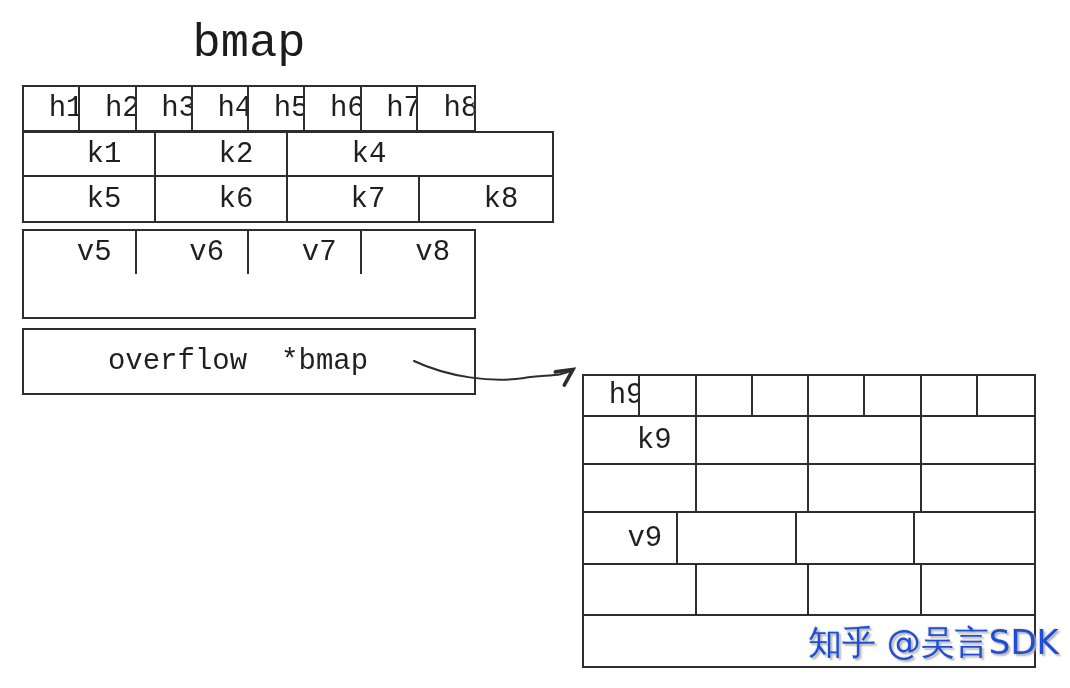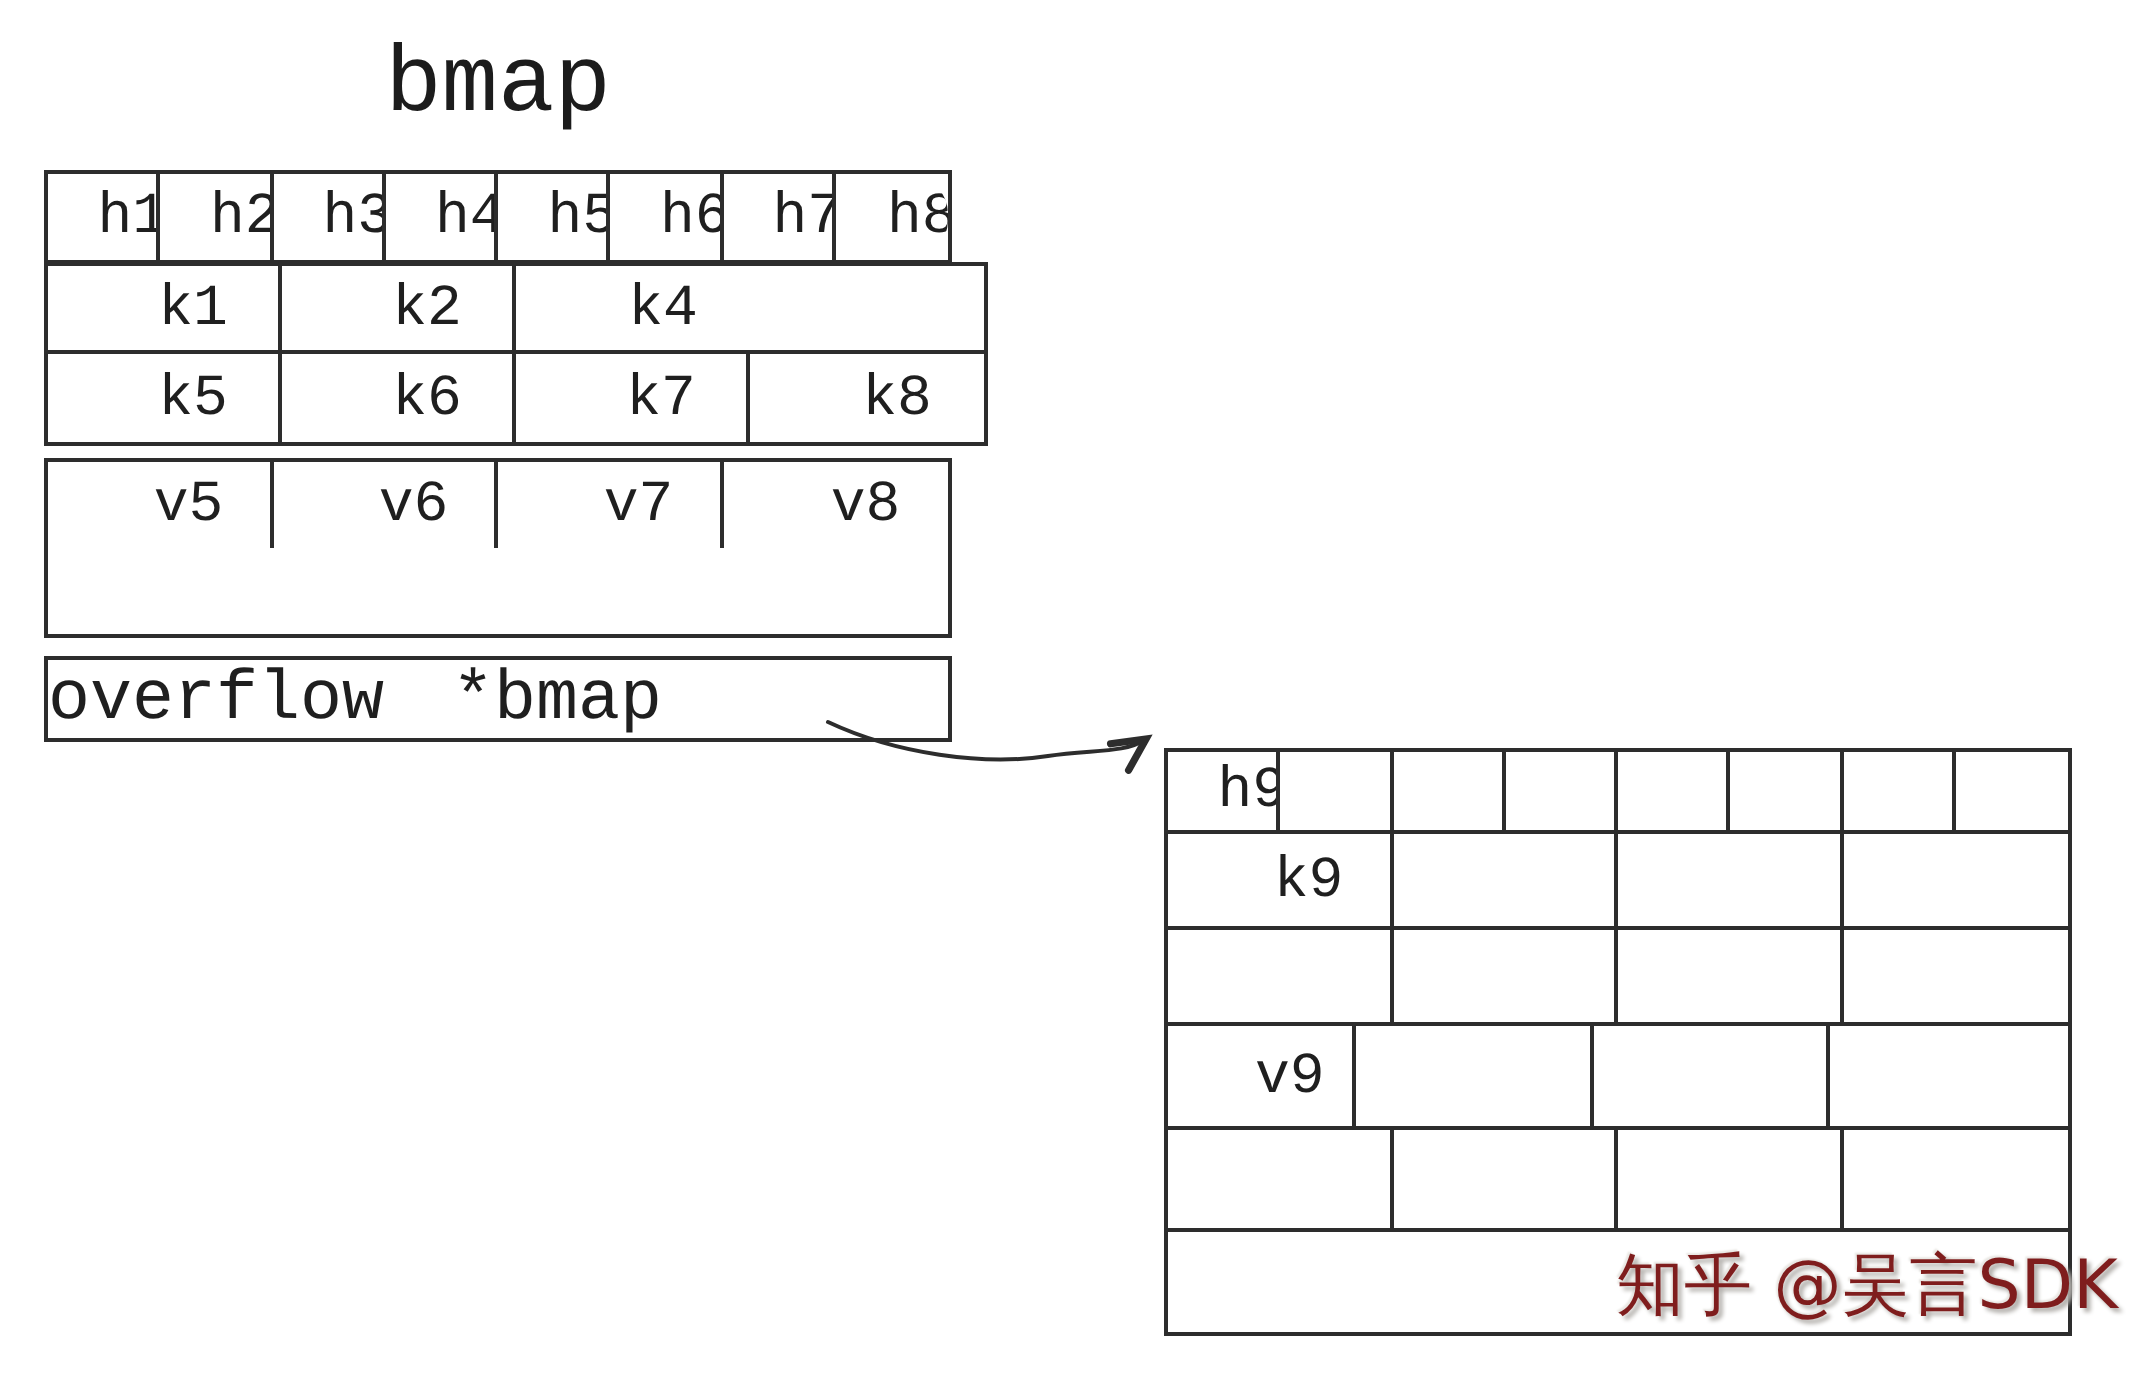--- a/index.html
+++ b/index.html
@@ -20,43 +20,43 @@
   .row{display:grid;grid-template-columns:repeat(4,1fr);box-sizing:border-box;}
   .row8{display:grid;grid-template-columns:repeat(8,1fr);box-sizing:border-box;}
   .row.sep,.row8.sep{border-bottom:2px solid #2d2d2d;}
   .cell{
     display:flex;align-items:center;justify-content:center;
     font-size:29px;border-right:2px solid #2d2d2d;overflow:hidden;padding-left:30px;
   }
   .cell:last-child{border-right:none;border-radius:20px;}
   
   .lt-header{left:22px;top:85px;width:454px;height:47px;}
-  .lt-keys{left:22px;top:131px;width:472px;height:92px;}
+  .lt-keys{left:22px;top:131px;width:532px;height:92px;}
   .lt-keys .row{height:44px;}
   .lt-values{left:22px;top:229px;width:454px;height:90px;}
   .lt-values .row{height:43px;}
   .lt-overflow{
-    left:22px;top:328px;width:454px;height:43px;
-    display:flex;align-items:center;
-    gap:34px;font-size:35px;padding-right:22px;
+    left:22px;top:328px;width:454px;height:67px;
+    display:flex;align-items:center;justify-content:center;
+    gap:34px;font-size:29px;padding-right:22px;
   }
   
   .rt{left:582px;top:374px;width:454px;height:294px;}
   .rt .row,.rt .row8{width:100%;}
   .rt-h{height:41px;}
   .rt-k1{height:48px;}
   .rt-k2{height:48px;}
   .rt-v1{height:52px;gap:25px;}
   .rt-v2{height:51px;}
   .rt-ovf{height:50px;border-bottom:none;}
   .arrow-svg{position:absolute;left:0;top:0;pointer-events:none;}
   .watermark{
     position:absolute;left:808px;top:620px;white-space:nowrap;
     font-family:"DejaVu Sans","Liberation Sans",sans-serif;
-    font-size:34px;color:#7f1d1d;
+    font-size:34px;color:#1d4ed8;
     text-shadow:2px 2px 2px #b3b0ac,-1px -1px 1px #e9e7e3;
   }
 </style>
 </head>
 <body>
 
 <div class="stage">
 
   <div class="title">bmap</div>
 

